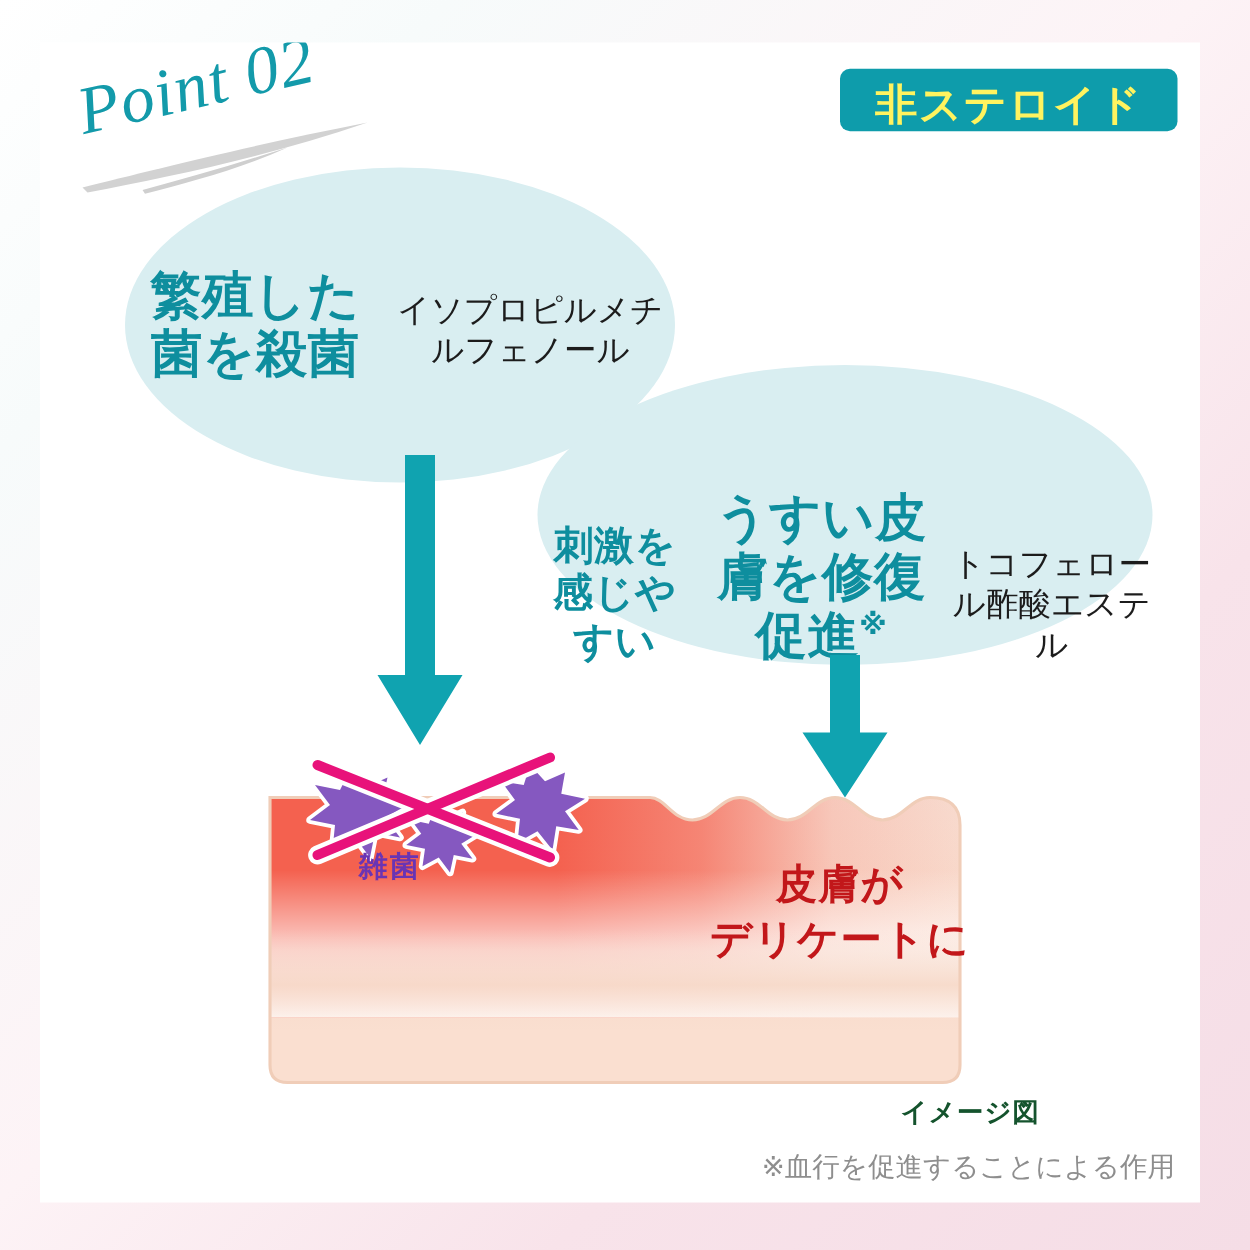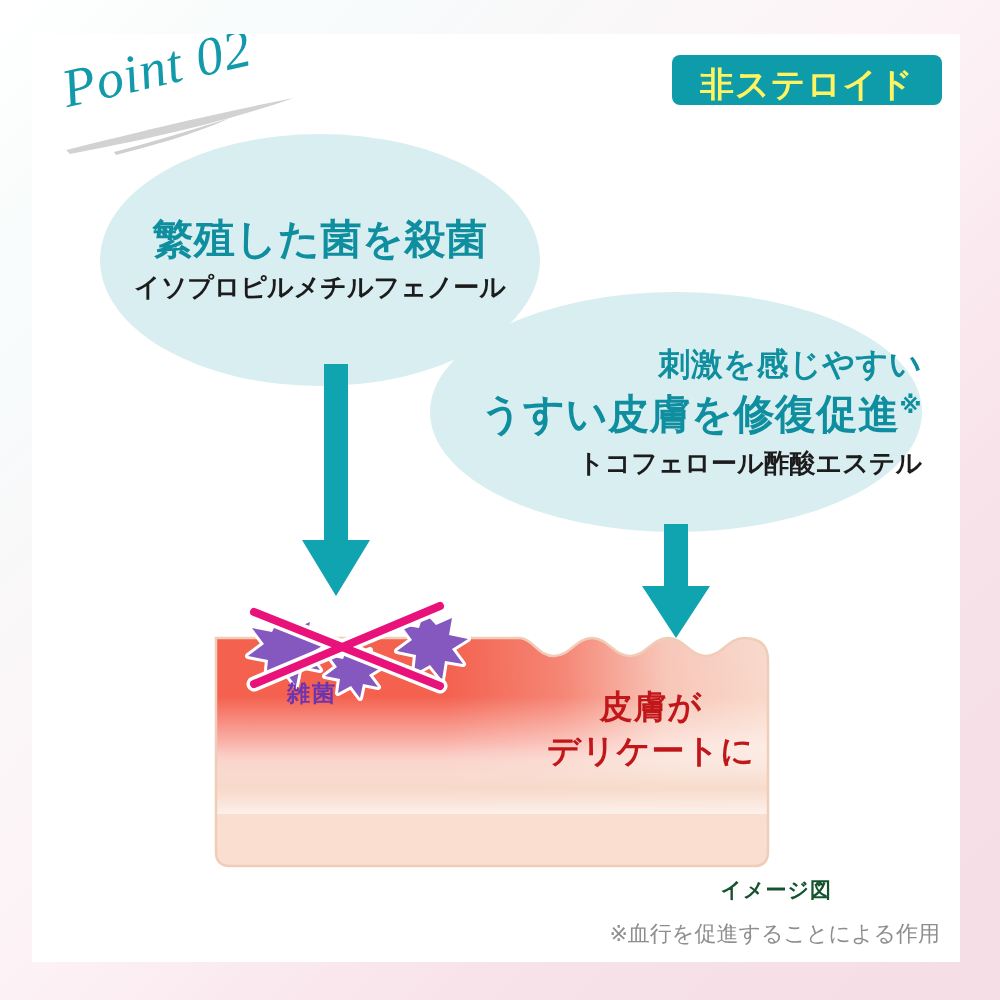--- a/index.html
+++ b/index.html
@@ -79,21 +79,21 @@
     white-space: nowrap;
   }
 
   
   .bubble {
     position: absolute;
     background: #d9eef1;
     border-radius: 50%;
     text-align: center;
     display: flex;
-    flex-direction: column;
+    flex-direction: row;
     align-items: center;
     justify-content: center;
   }
   #bubble-1 {
     left: 68px;
     top: 100px;
     width: 440px;
     height: 252px;
   }
   #bubble-2 {
@@ -113,21 +113,21 @@
   .bub-head-sm {
     color: #0e8e9e;
     font-weight: bold;
     font-size: 32px;
     line-height: 1.2;
     letter-spacing: 0.5px;
   }
   .bub-sub {
     color: #1c1c1c;
     font-size: 26px;
-    font-weight: bold;
+    font-weight: normal;
     line-height: 1.25;
     margin-top: 8px;
     letter-spacing: 0px;
   }
   .ref-mark {
     font-size: 0.55em;
     vertical-align: super;
     font-weight: bold;
   }
 
@@ -152,21 +152,21 @@
     left: 255px;
     top: 644px;
     color: #6a34b4;
     font-size: 23px;
     font-weight: bold;
     letter-spacing: 2px;
     text-align: right;
   }
   #label-skin {
     position: absolute;
-    left: 499px;
+    left: 520px;
     top: 651px;
     width: 240px;
     text-align: center;
     color: #c2171a;
     font-size: 33px;
     font-weight: bold;
     line-height: 1.32;
     letter-spacing: 1px;
   }
 

